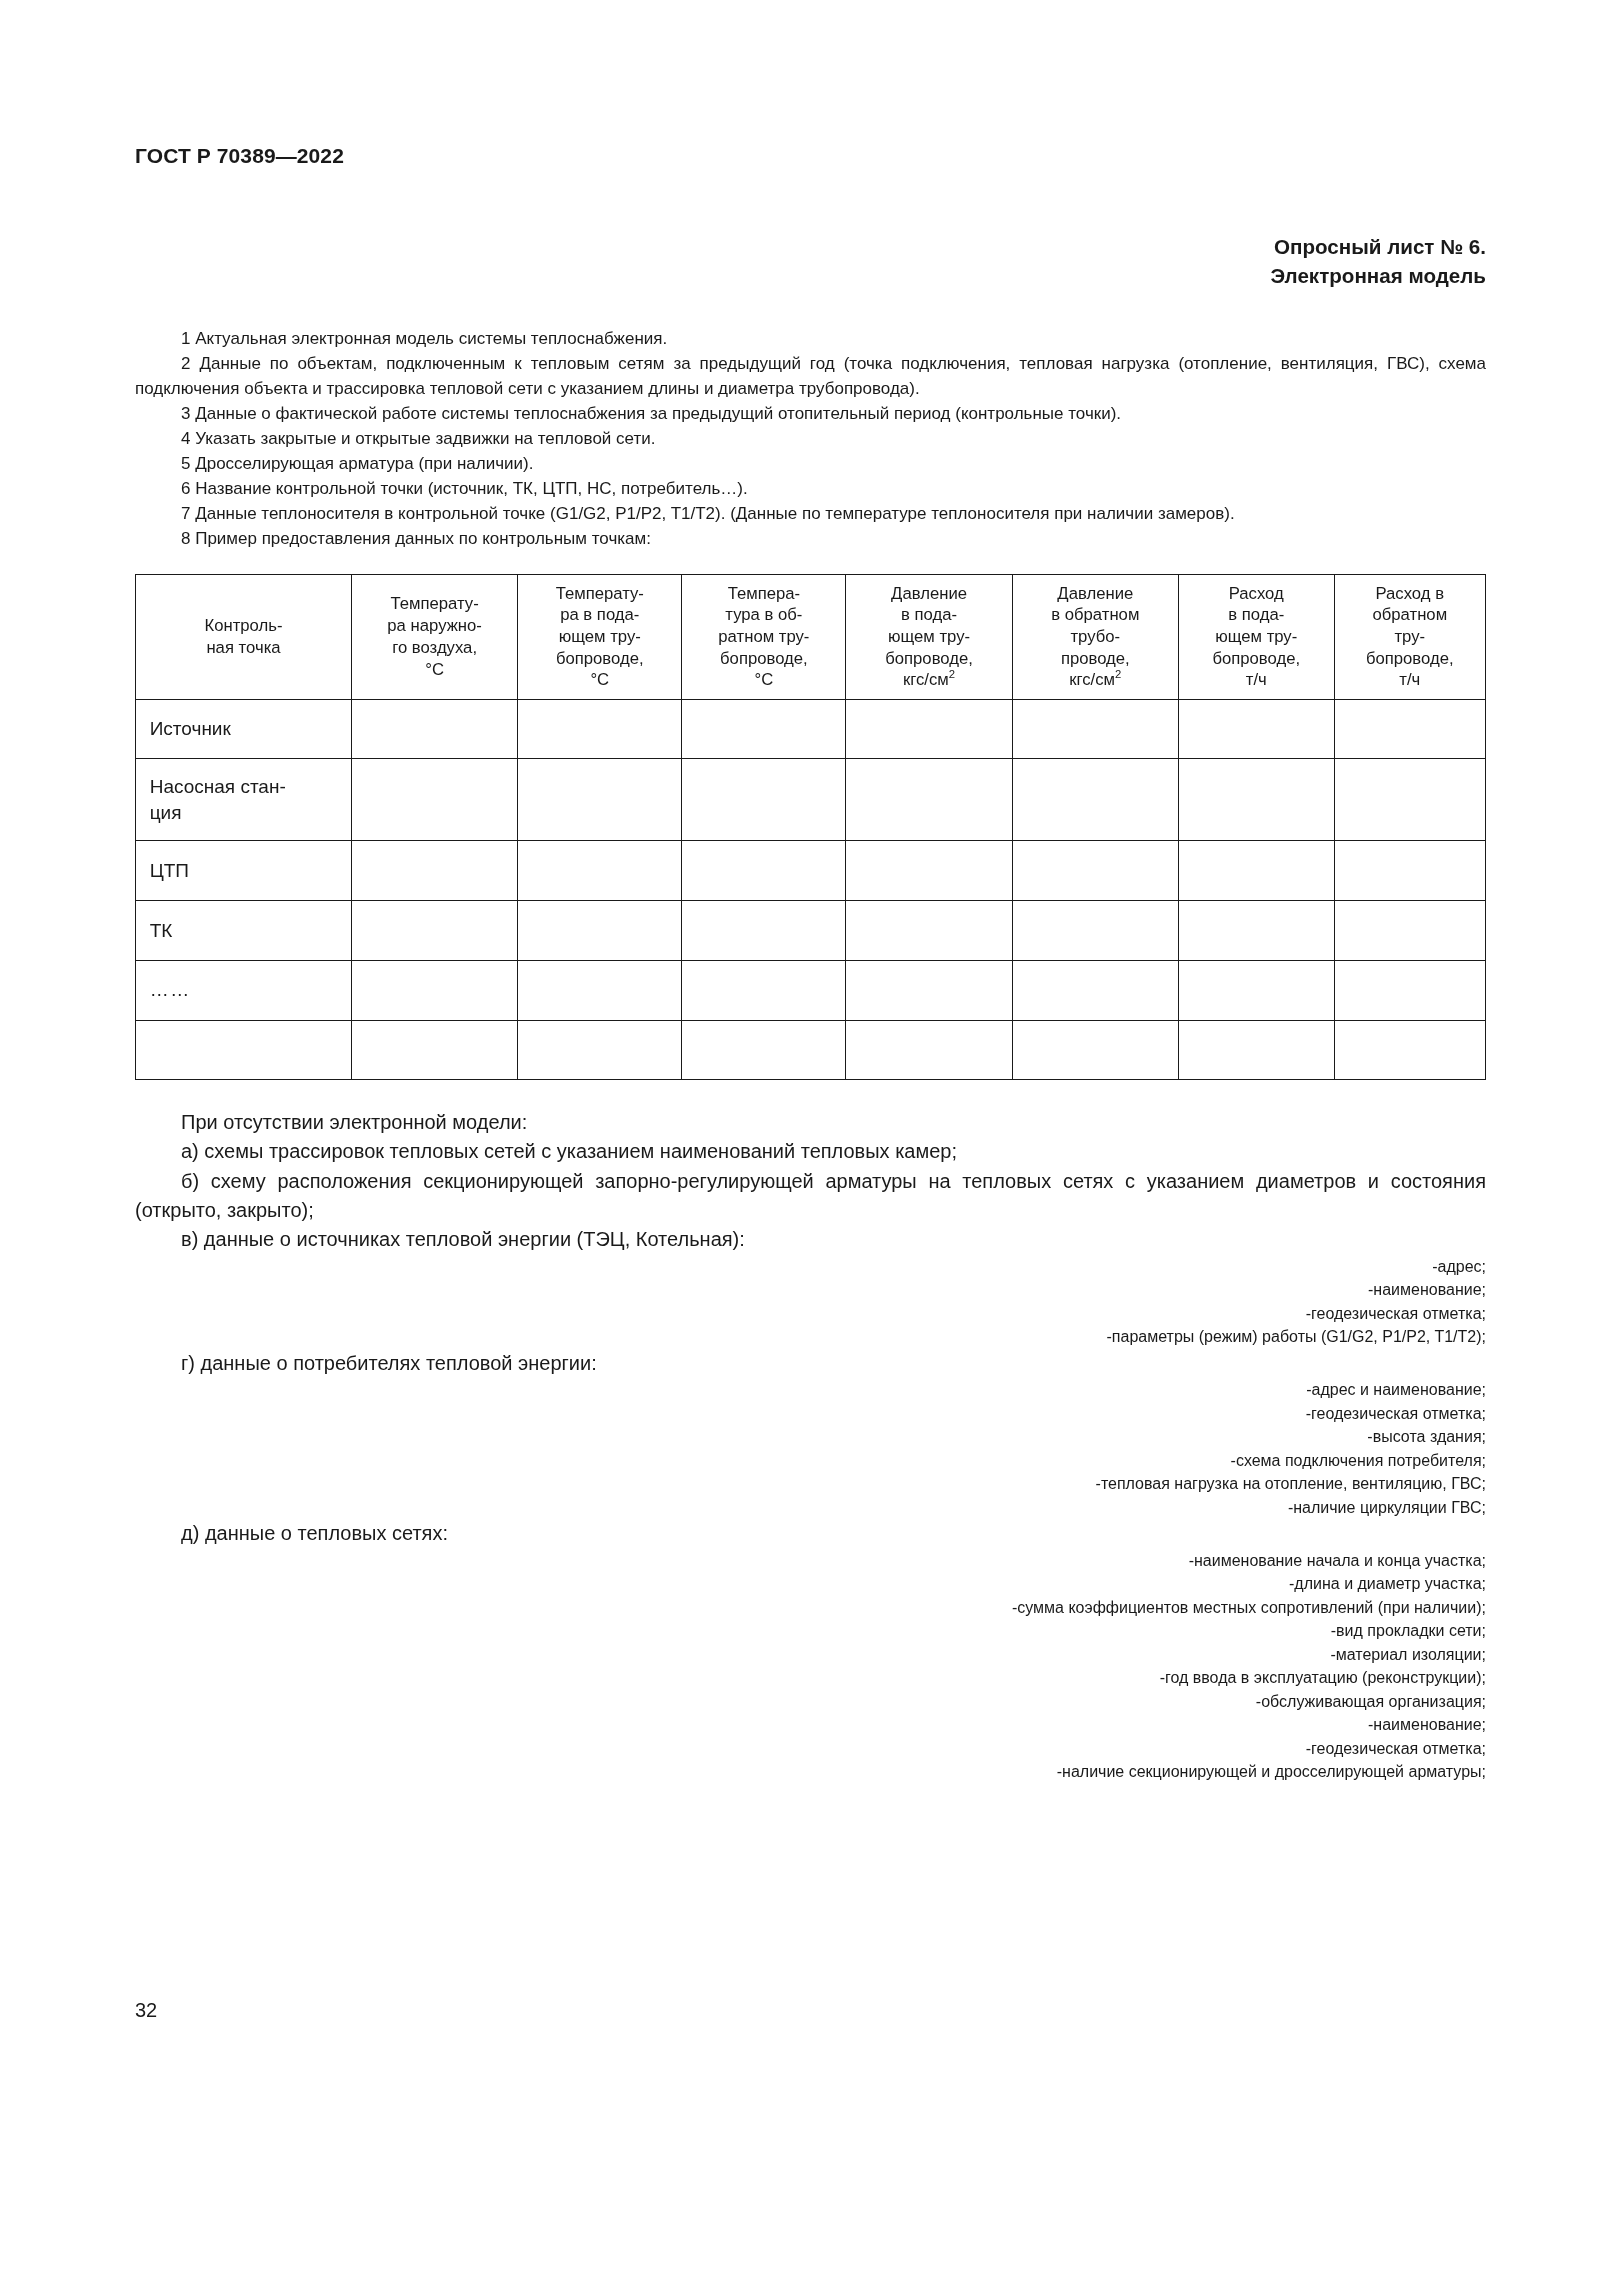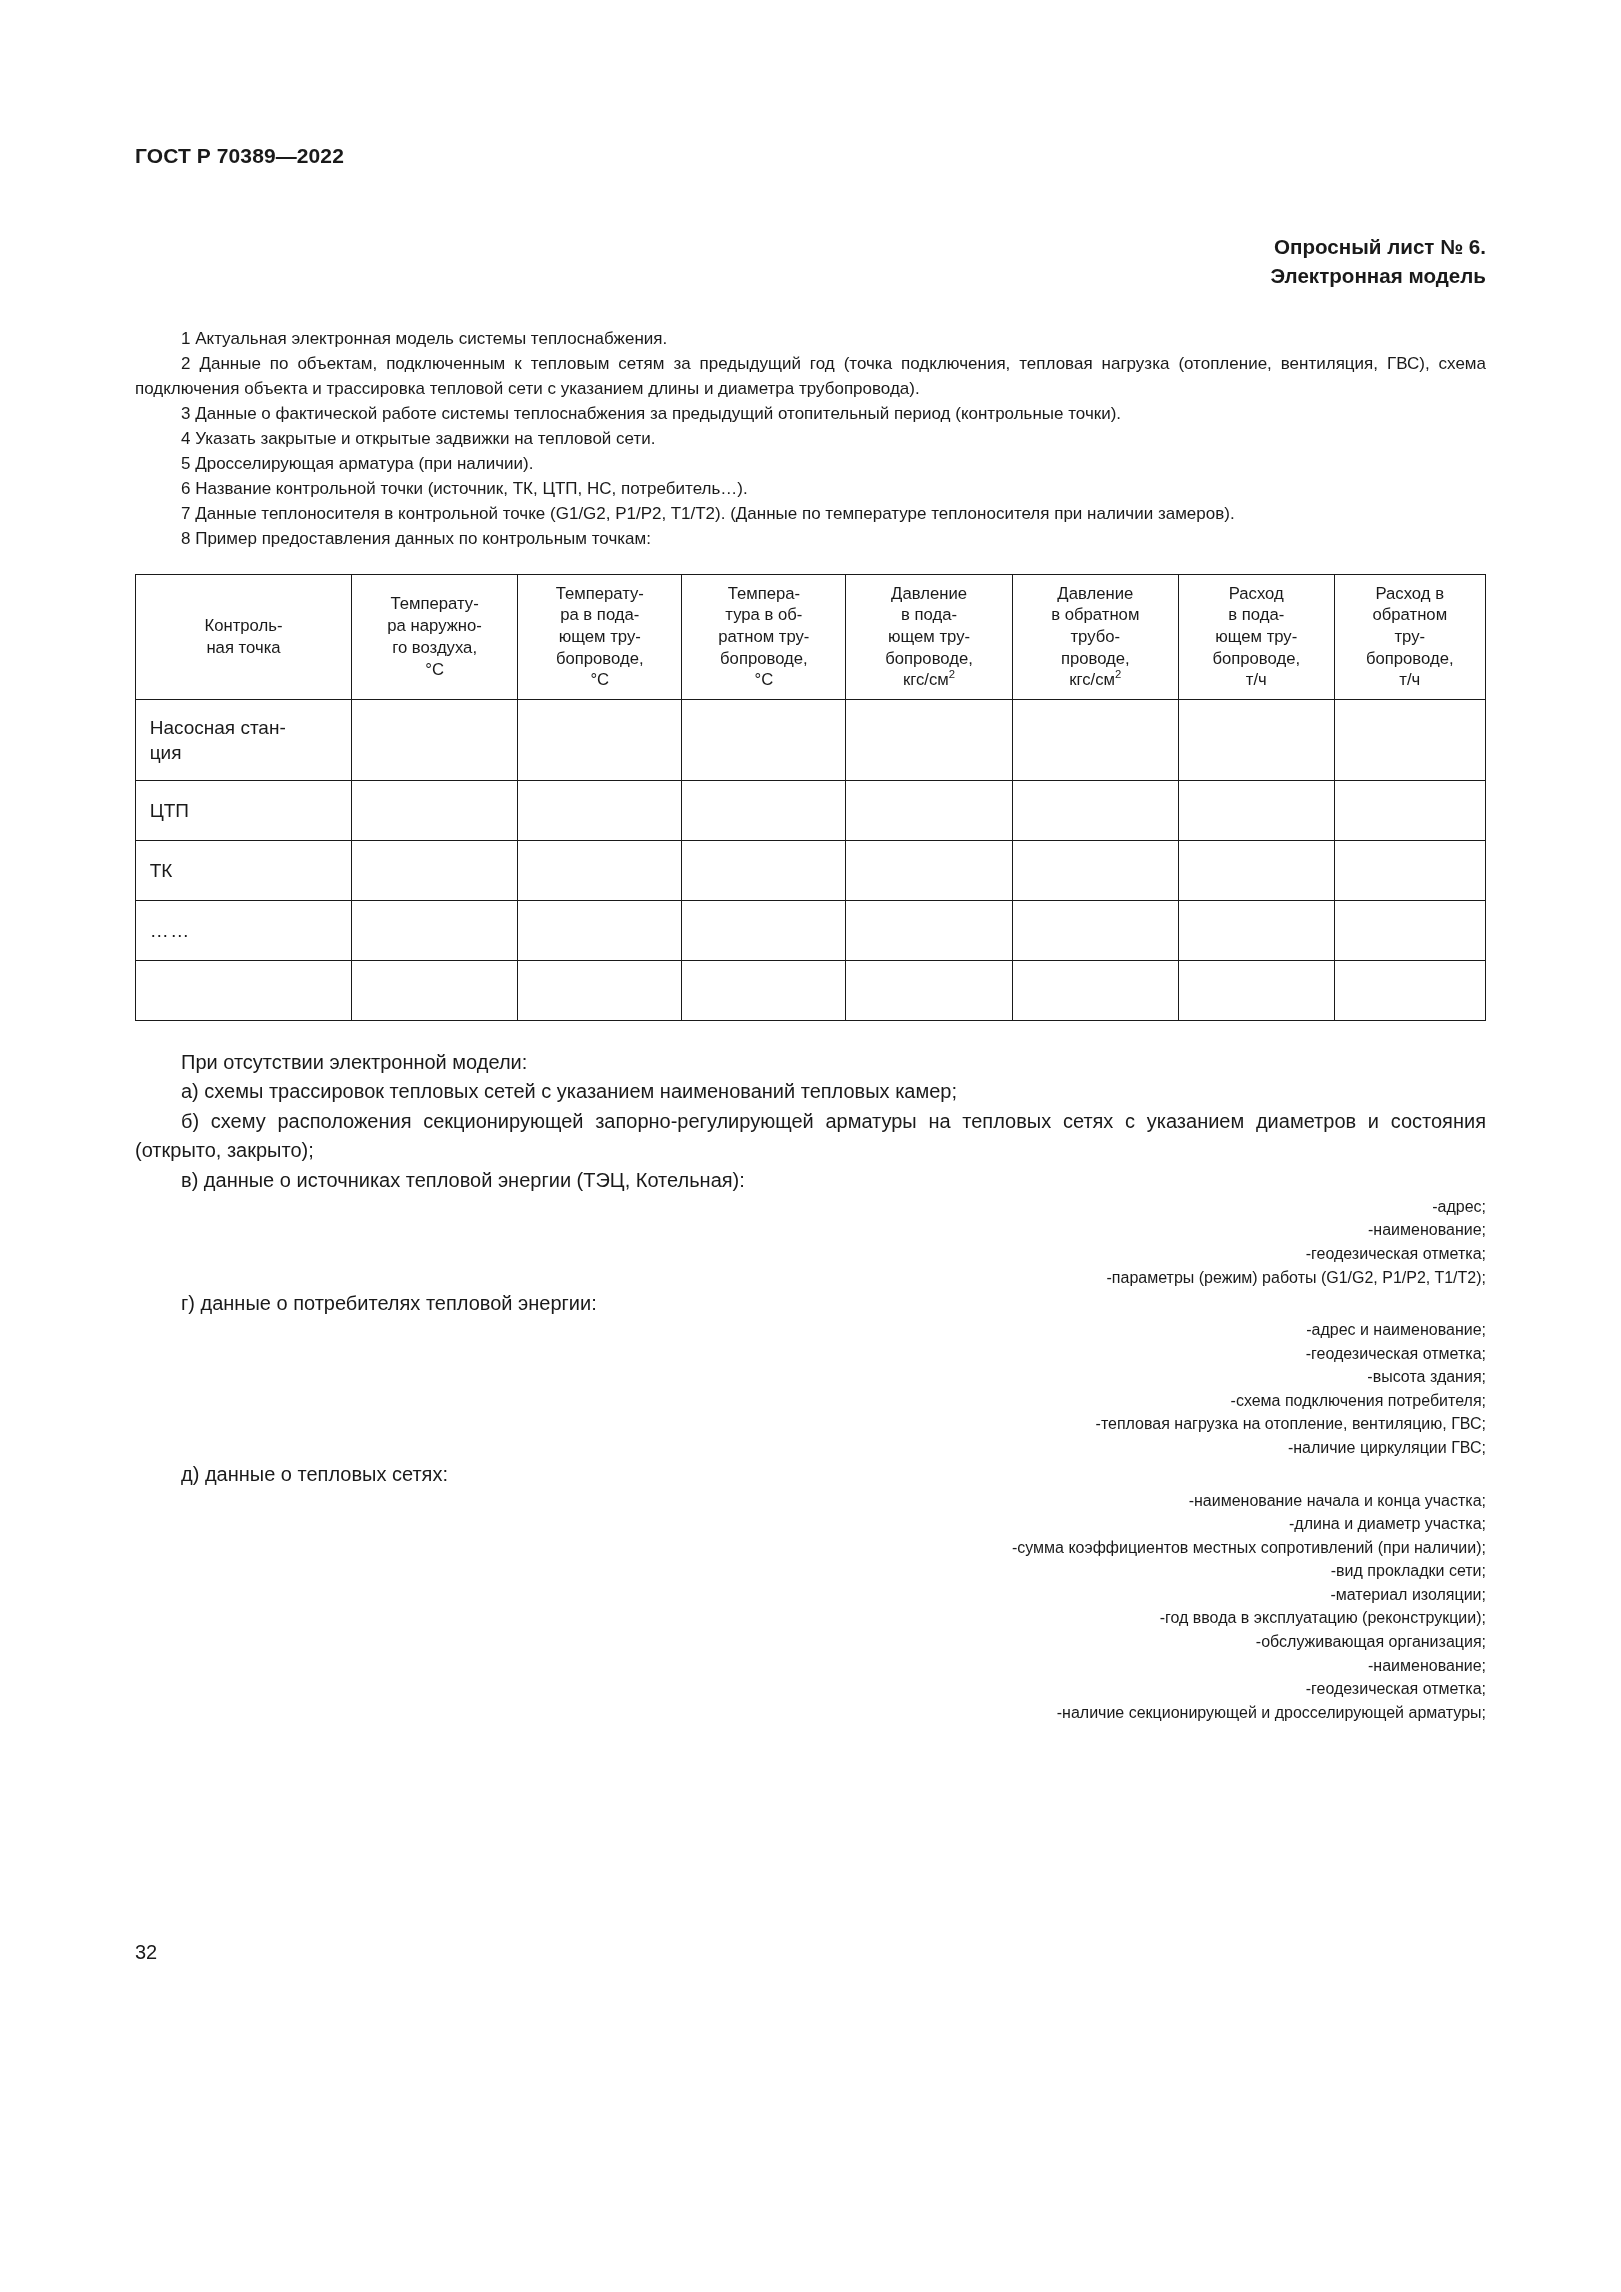--- a/index.html
+++ b/index.html
@@ -108,21 +108,21 @@
     line-height: 1.47;
     padding-left: 74px;
     text-align: right;
   }
   .lvl2 .dash { display: inline-block; width: 21.6px; }
 
   
   .folio {
     position: absolute;
     left: 135px;
-    top: 1942px;
+    top: 2000px;
     font-size: 20px;
     line-height: 1;
   }
 </style>
 </head>
 <body>
 
 <div class="page">
 
   <div class="content">
@@ -207,20 +207,30 @@
             <th>
                 <span class="hd">Расход в</span>
                 <span class="hd">обратном</span>
                 <span class="hd">тру-</span>
                 <span class="hd">бопроводе,</span>
                 <span class="hd">т/ч</span>
               </th>
           </tr>
         </thead>
         <tbody>
+            <tr>
+              <td class="rowlabel">Источник</td>
+              <td></td>
+              <td></td>
+              <td></td>
+              <td></td>
+              <td></td>
+              <td></td>
+              <td></td>
+            </tr>
             <tr class="tall">
               <td class="rowlabel">Насосная стан-<br>ция</td>
               <td></td>
               <td></td>
               <td></td>
               <td></td>
               <td></td>
               <td></td>
               <td></td>
             </tr>

